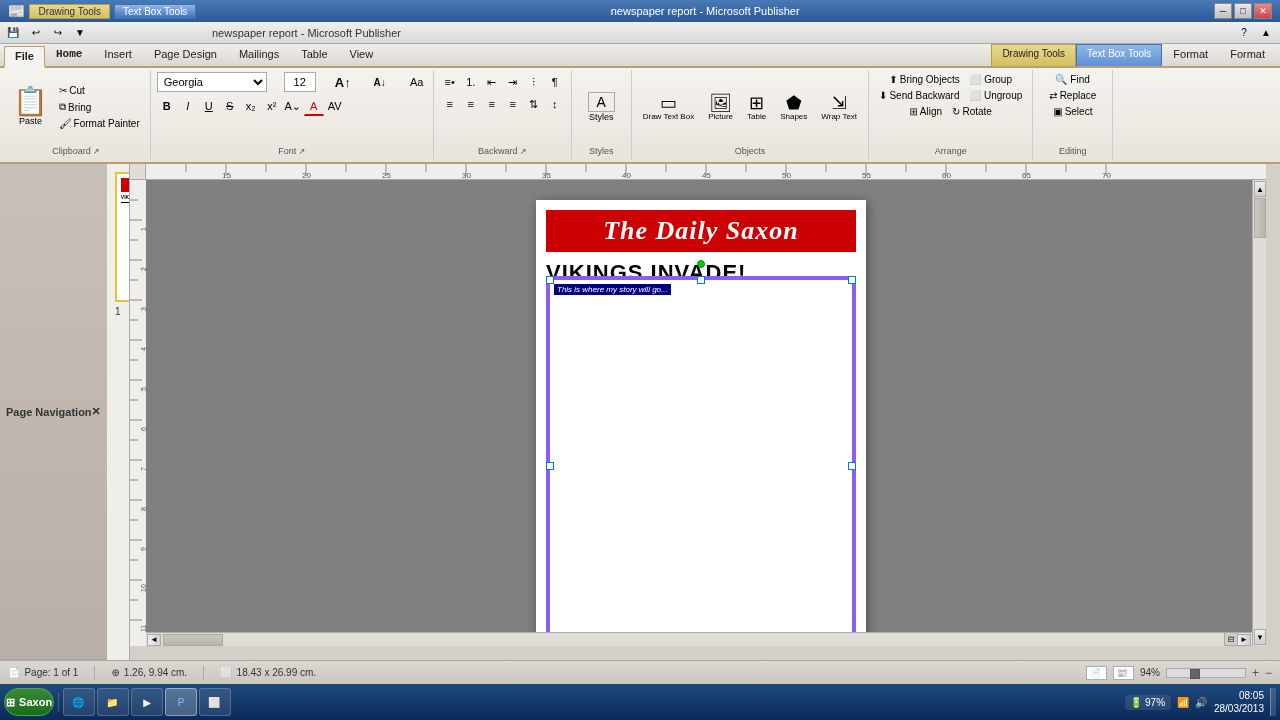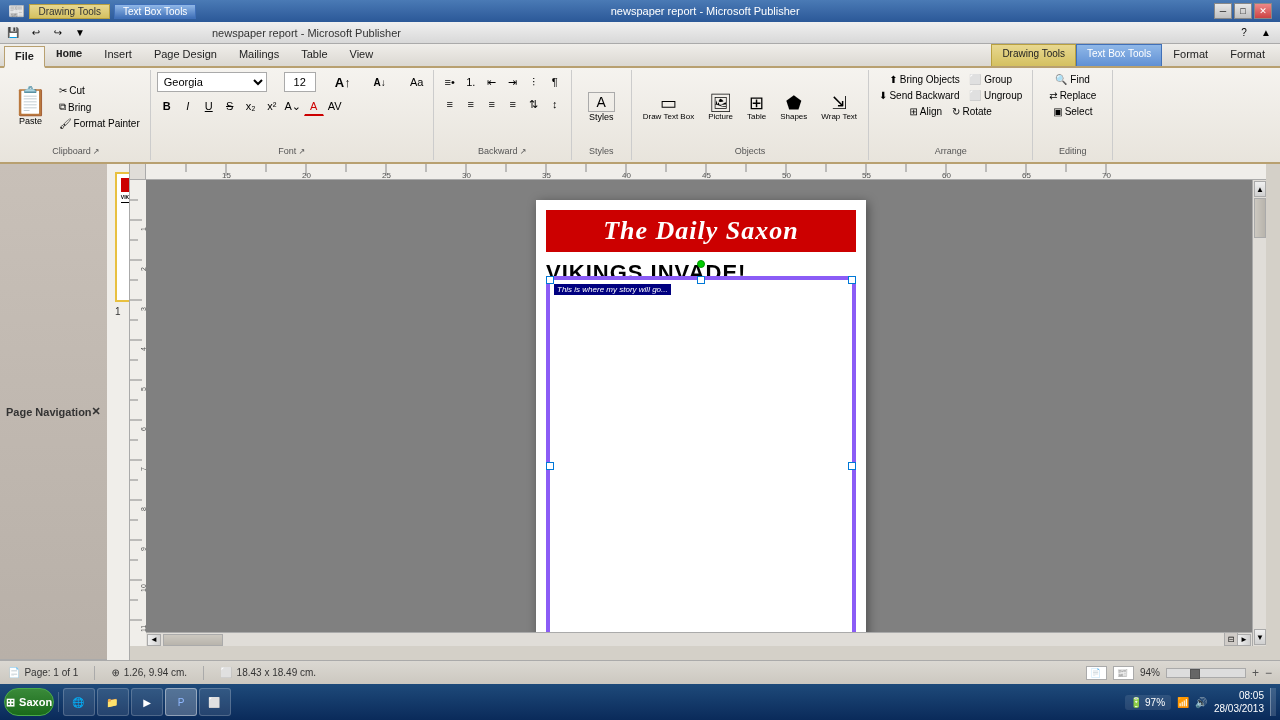--- a/index.html
+++ b/index.html
@@ -842,21 +842,21 @@
     <span>Page: 1 of 1</span>
   </div>
   <div class="status-sep"></div>
   <div class="status-item">
     <span>⊕</span>
     <span>1.26, 9.94 cm.</span>
   </div>
   <div class="status-sep"></div>
   <div class="status-item">
     <span>⬜</span>
-    <span>18.43 x 18.49 cm.</span>
+    <span>18.43 x 26.99 cm.</span>
   </div>
   <div style="margin-left:auto; display:flex; align-items:center; gap:6px;">
     <div style="cursor:pointer; border:1px solid #aaa; padding:1px 4px; background:white; font-size:9px;">📄</div>
     <div style="cursor:pointer; border:1px solid #aaa; padding:1px 4px; background:white; font-size:9px;">📰</div>
     <span>94%</span>
     <div style="width:80px; height:10px; background:#ddd; border:1px solid #aaa; position:relative; cursor:pointer;">
       <div style="position:absolute; left:30%; top:0; bottom:0; width:10px; height:10px; background:#666; border:1px solid #555; cursor:pointer;"></div>
     </div>
     <div style="cursor:pointer; font-size:12px; color:#555;">+</div>
     <div style="cursor:pointer; font-size:12px; color:#555;">−</div>

